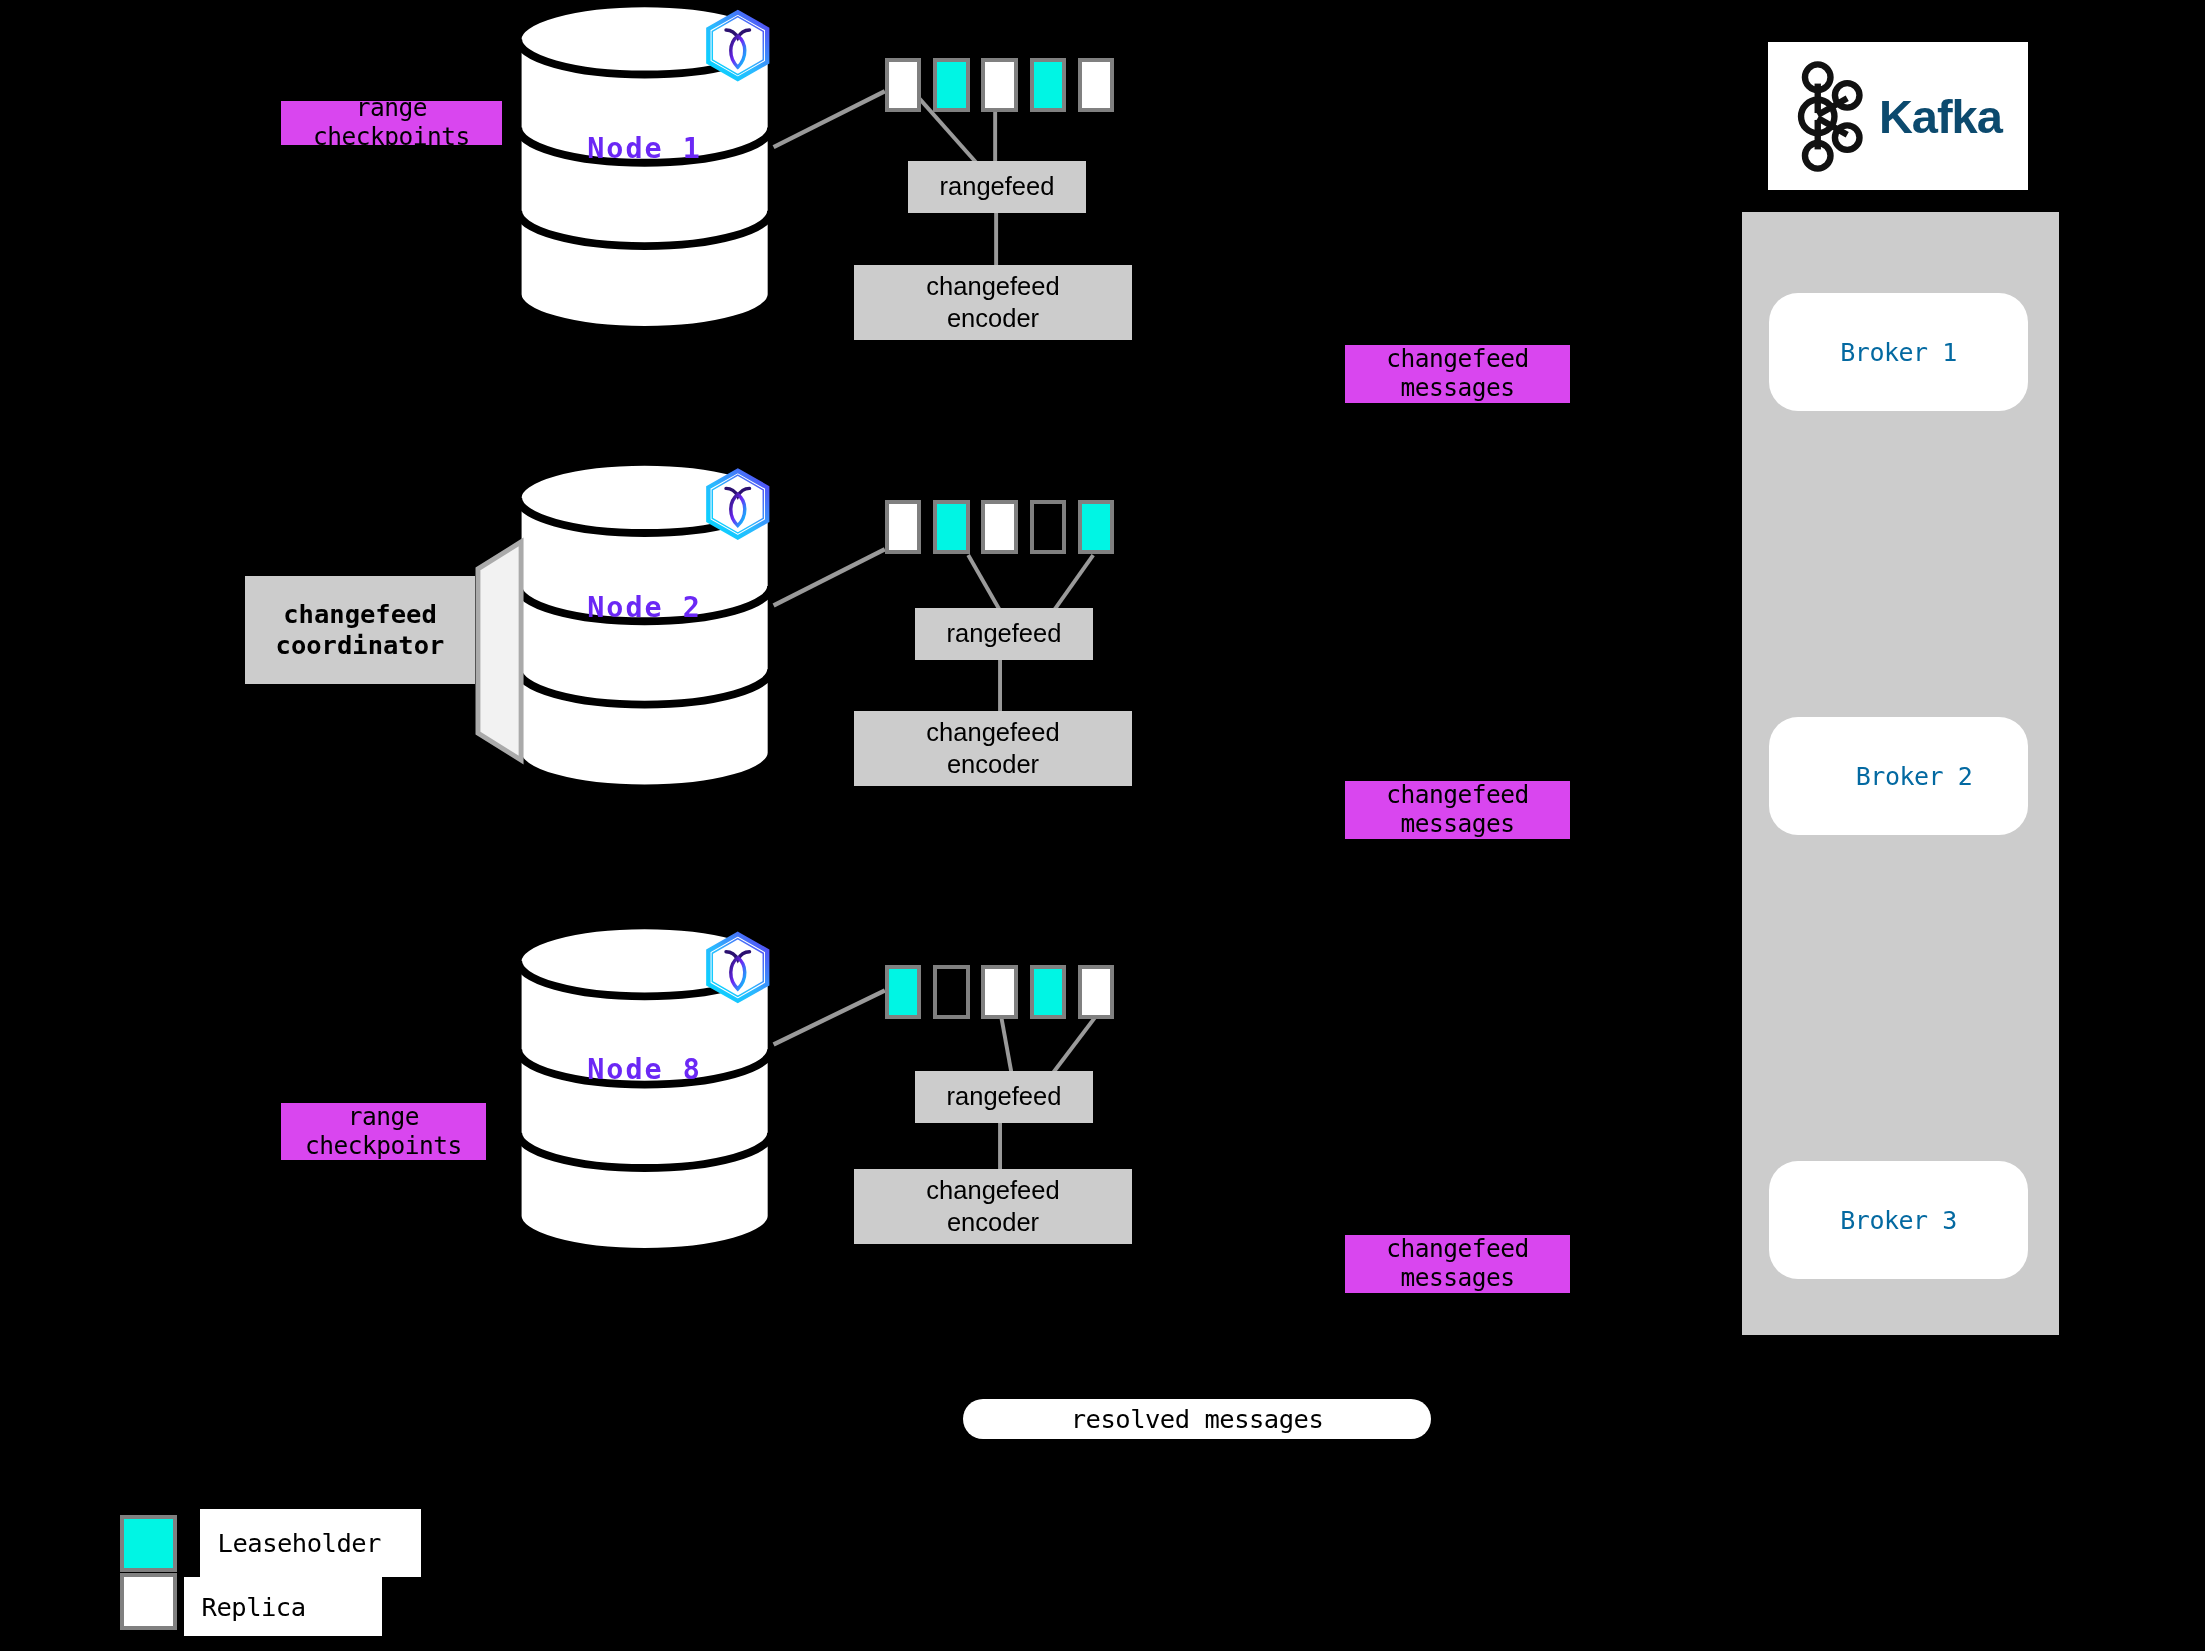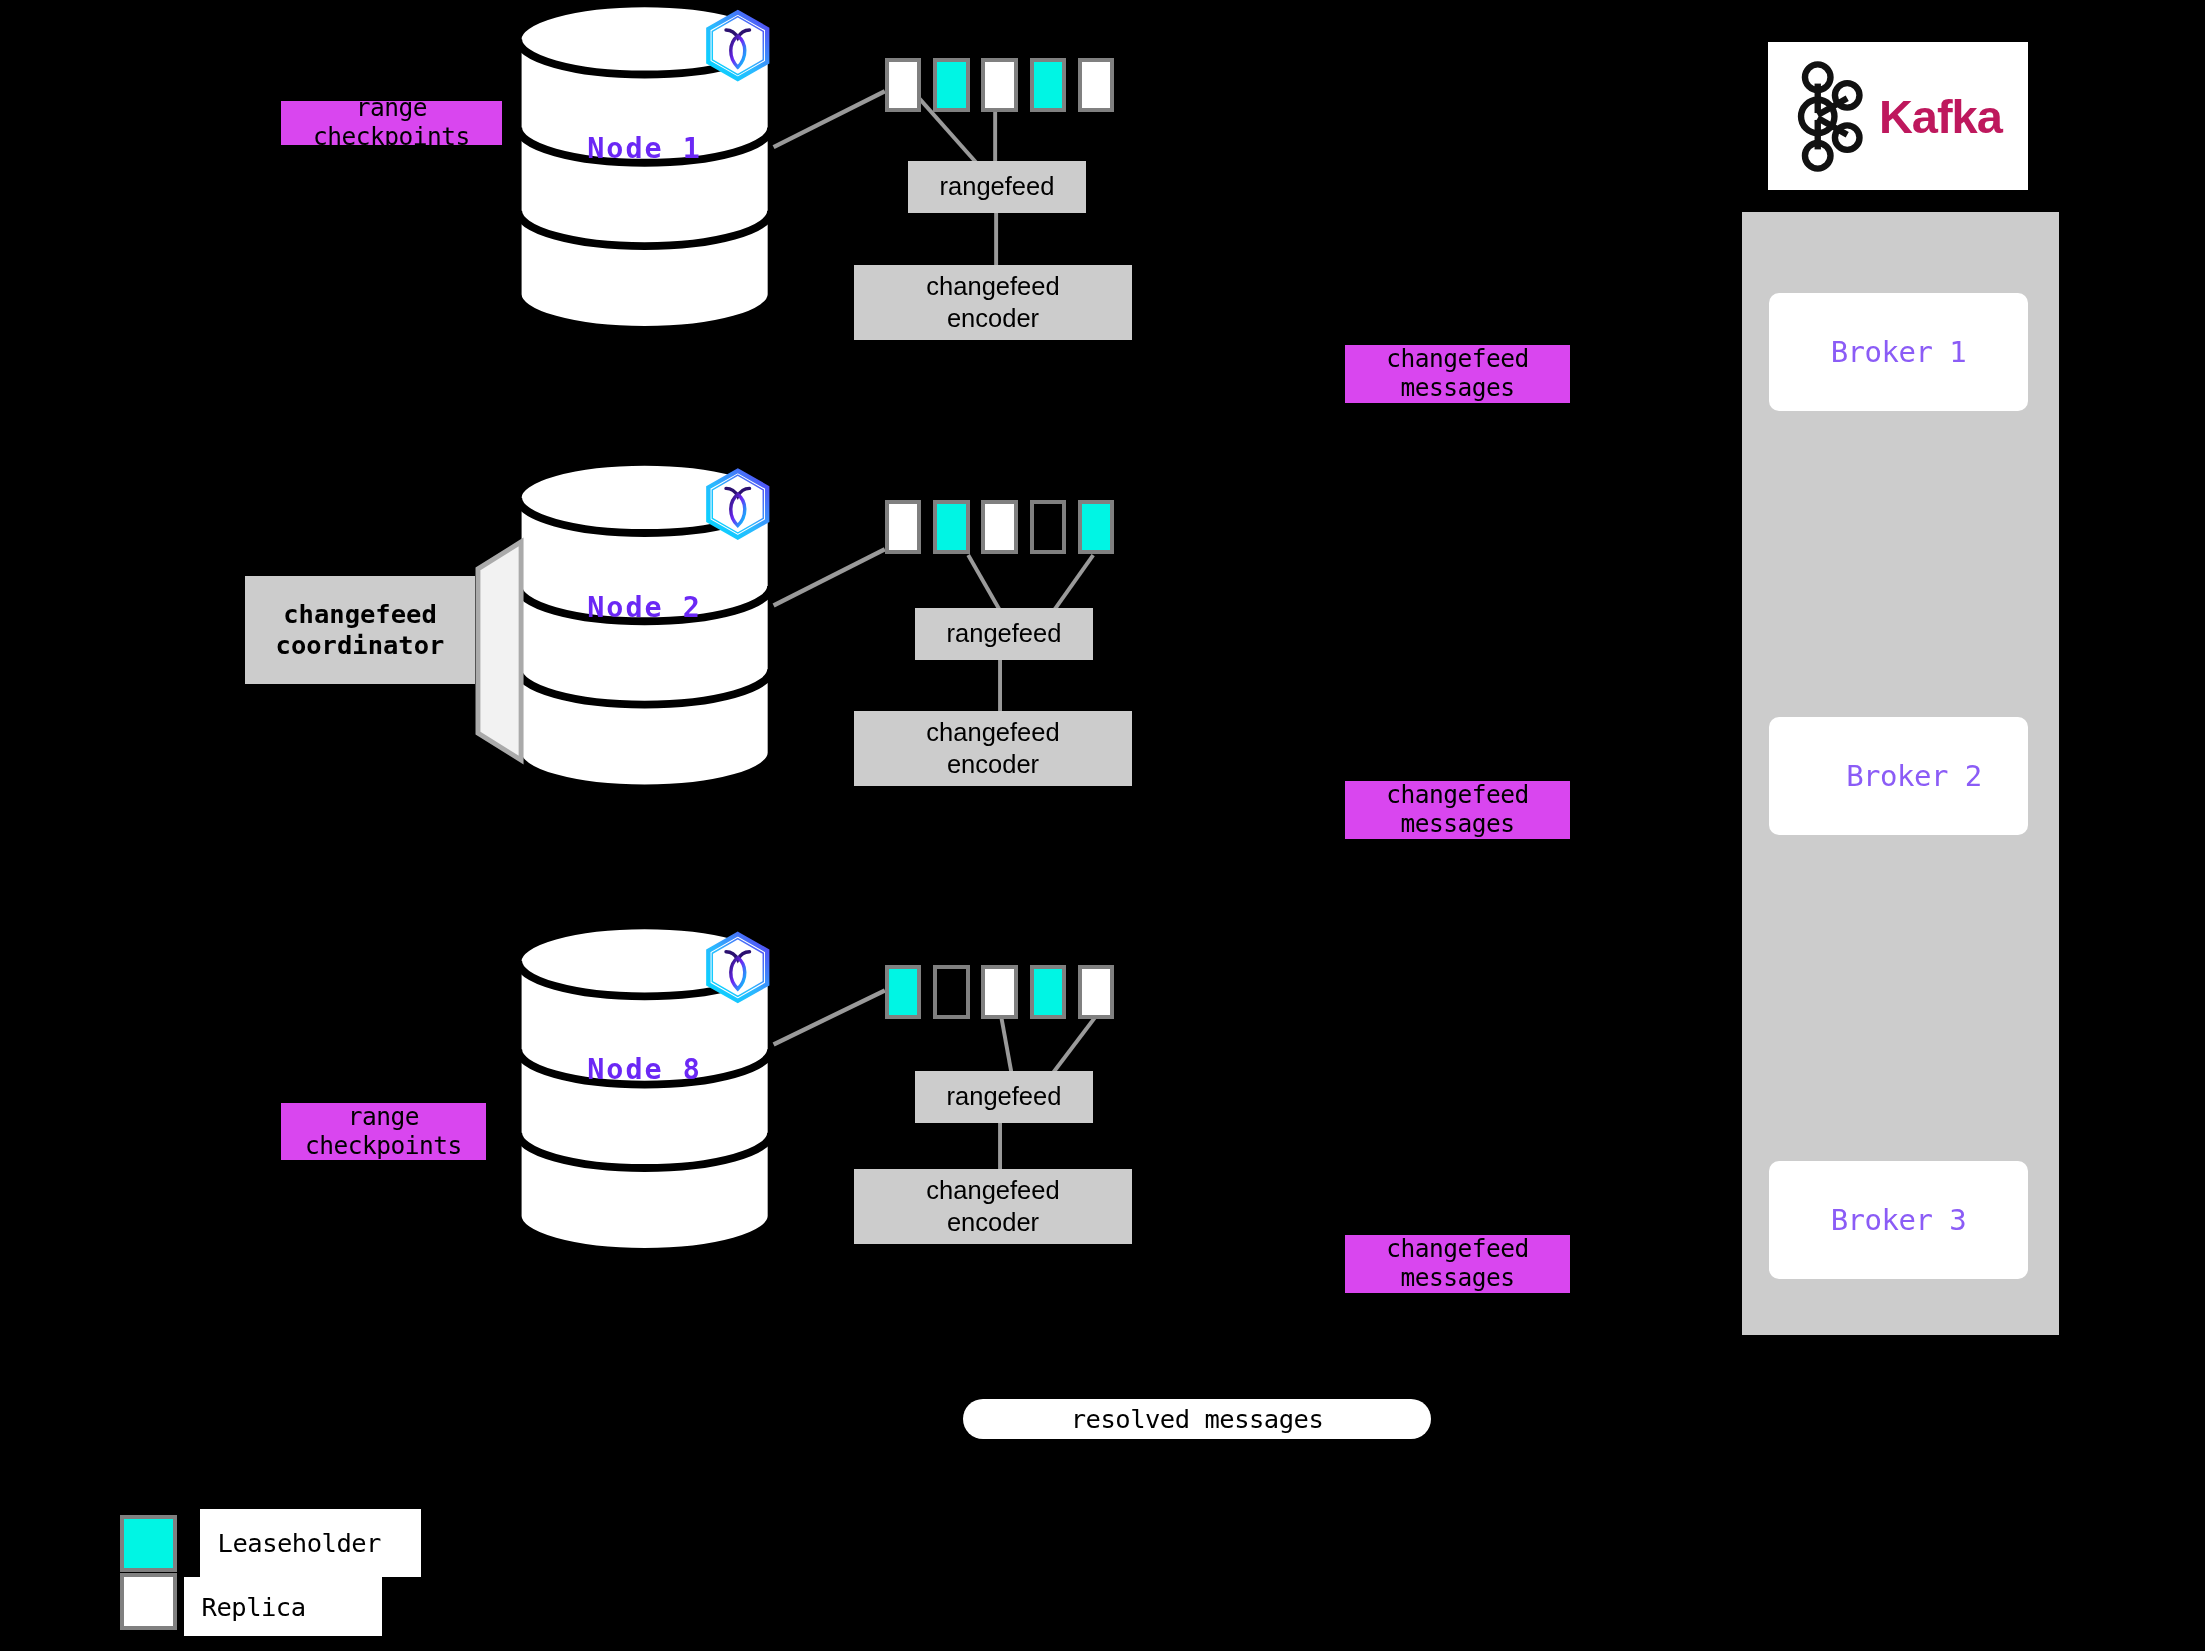--- a/index.html
+++ b/index.html
@@ -47,26 +47,26 @@
     pointer-events:none;
   }
 
   
   .kpanel{background:#cccccc;}
   .klogo{
     background:#ffffff;display:flex;align-items:center;justify-content:center;gap:10.8px;
   }
   .klogo .ktext{
     font-family:"Liberation Sans", sans-serif;font-weight:bold;
-    font-size:47px;color:#be185d;letter-spacing:-1px;
+    font-size:47px;color:#0c4a6e;letter-spacing:-1px;
   }
   .broker{
-    background:#ffffff;border-radius:10px;color:#8b5cf6;
-    display:flex;align-items:center;justify-content:center;
-    font-family:"DejaVu Sans Mono", monospace;font-size:29px;letter-spacing:-0.5px;
+    background:#ffffff;border-radius:29px;color:#0369a1;
+    display:flex;align-items:center;justify-content:center;
+    font-family:"DejaVu Sans Mono", monospace;font-size:25px;letter-spacing:-0.5px;
   }
 
   
   .pill{
     background:#ffffff;border-radius:147px;color:#000;
     display:flex;align-items:center;justify-content:center;
     font-family:"DejaVu Sans Mono", monospace;font-size:25.5px;letter-spacing:-0.5px;
   }
 
   

